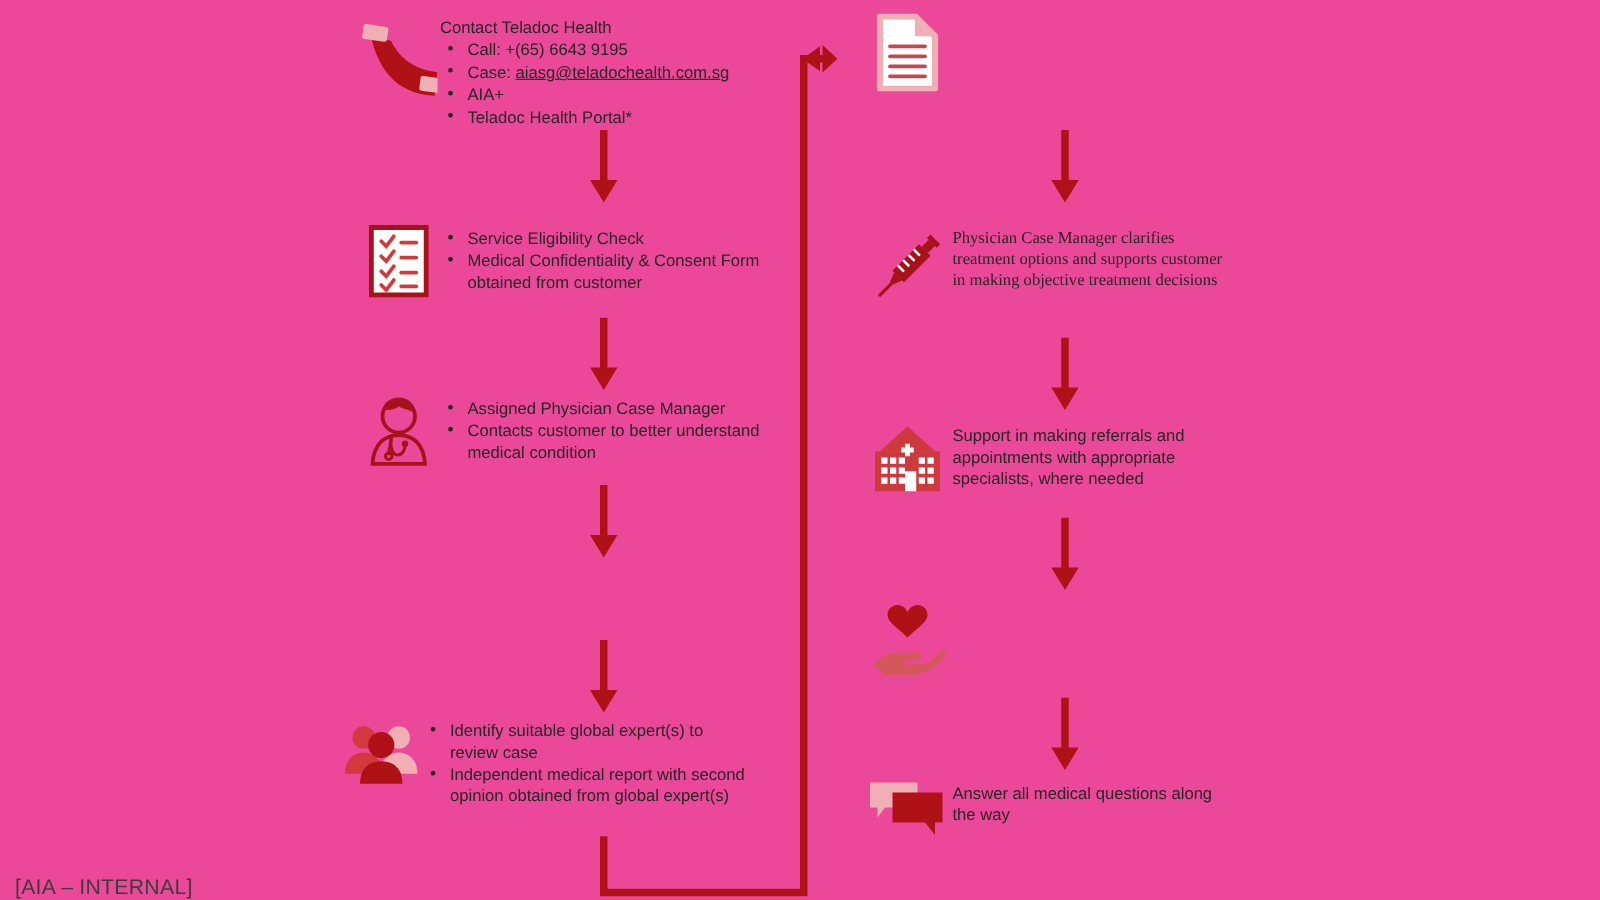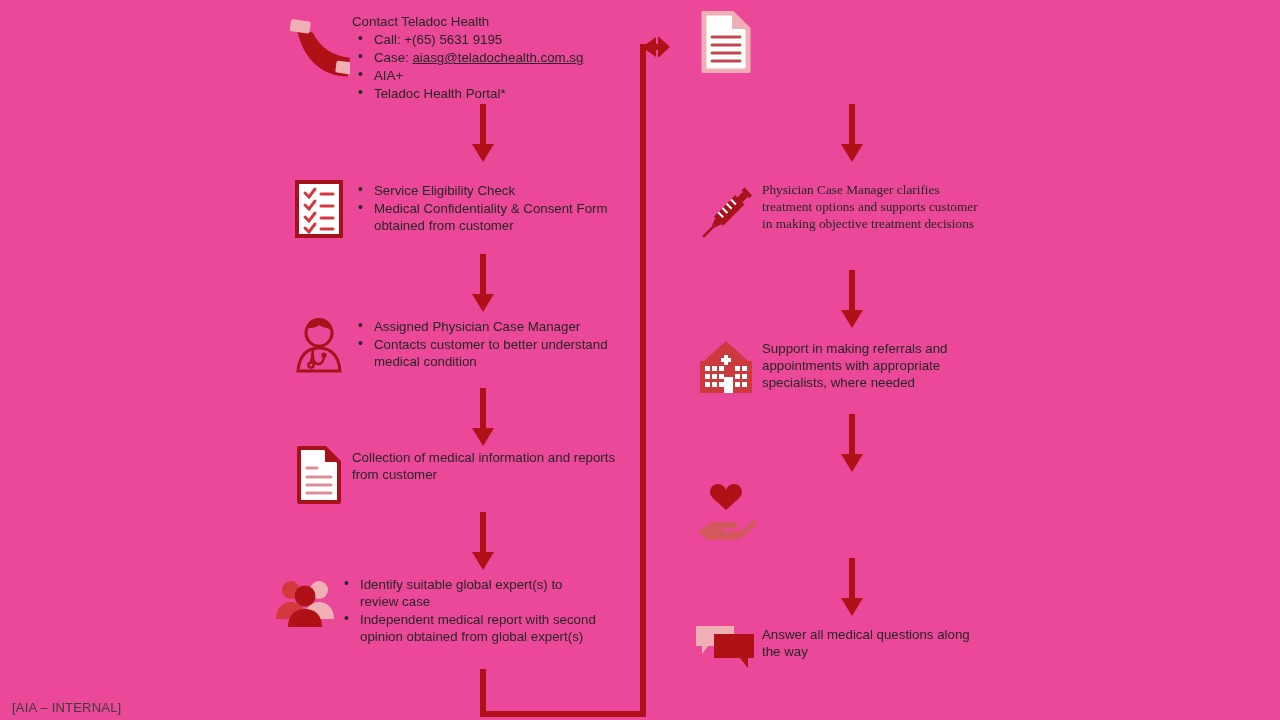--- a/index.html
+++ b/index.html
@@ -72,21 +72,21 @@
   }
   .connector {
     position: absolute;
   }
 
   
   .footer-tag {
     position: absolute;
     left: 12px;
     top: 700px;
-    font-size: 13px;
+    font-size: 17px;
     color: #3c3c3c;
     letter-spacing: 0.2px;
     font-family: "Liberation Sans", sans-serif;
   }
 </style>
 </head>
 <body>
 
 <div id="page">
 
@@ -96,21 +96,21 @@
         <g transform="rotate(-12 31 40)">
           <path d="M14 12 C14 46 30 64 54 70 L60 52 C44 47 33 36 29 20 Z" fill="#B01116"></path>
           <rect x="8" y="5" width="20" height="12" rx="2" transform="rotate(20 18 11)" fill="#EFAFB5"></rect>
           <rect x="44" y="55" width="20" height="12" rx="2" transform="rotate(20 54 61)" fill="#EFAFB5"></rect>
         </g>
       </svg>
     </div>
     <div class="step-text" style="padding-top:3px;">
       <p class="heading">Contact Teladoc Health</p>
       <ul>
-        <li>Call: +(65) 5631 9195</li>
+        <li>Call: +(65) 6643 9195</li>
         <li><span>Case: </span><a class="link" href="#">aiasg@teladochealth.com.sg</a></li>
         <li>AIA+</li>
         <li>Teladoc Health Portal*</li>
       </ul>
     </div>
   </div>
 
   <div class="arrow-down" style="left:462px; top:104px;">
     <svg width="42" height="60" viewBox="0 0 42 60">
       <rect x="18" y="0" width="6" height="42" fill="#B01116"></rect>
@@ -175,37 +175,20 @@
     </div>
   </div>
 
   <div class="arrow-down" style="left:462px; top:388px;">
     <svg width="42" height="60" viewBox="0 0 42 60">
       <rect x="18" y="0" width="6" height="42" fill="#B01116"></rect>
       <polygon points="10,40 32,40 21,58" fill="#B01116"></polygon>
     </svg>
   </div>
 
-  <div class="step" style="left:286px; top:444px; width:330px;">
-    <div class="step-icon" style="width:66px; height:62px;">
-      <svg width="48" height="58" viewBox="0 0 48 58">
-        <path d="M4 2 H30 L44 16 V56 H4 Z" fill="#ffffff" stroke="#A51219" stroke-width="4" stroke-linejoin="round"></path>
-        <path d="M30 2 L44 16 H30 Z" fill="#A51219"></path>
-        <g stroke="#E08E95" stroke-width="3" stroke-linecap="round">
-          <line x1="12" y1="22" x2="22" y2="22"></line>
-          <line x1="12" y1="31" x2="36" y2="31"></line>
-          <line x1="12" y1="39" x2="36" y2="39"></line>
-          <line x1="12" y1="47" x2="36" y2="47"></line>
-        </g>
-      </svg>
-    </div>
-    <div class="step-text" style="padding-top:5px;">
-      <p class="plain-line">Collection of medical information and reports from customer</p>
-    </div>
-  </div>
 
   <div class="arrow-down" style="left:462px; top:512px;">
     <svg width="42" height="60" viewBox="0 0 42 60">
       <rect x="18" y="0" width="6" height="42" fill="#B01116"></rect>
       <polygon points="10,40 32,40 21,58" fill="#B01116"></polygon>
     </svg>
   </div>
 
   <div class="step" style="left:272px; top:572px; width:330px;">
     <div class="step-icon" style="width:66px; height:64px;">

